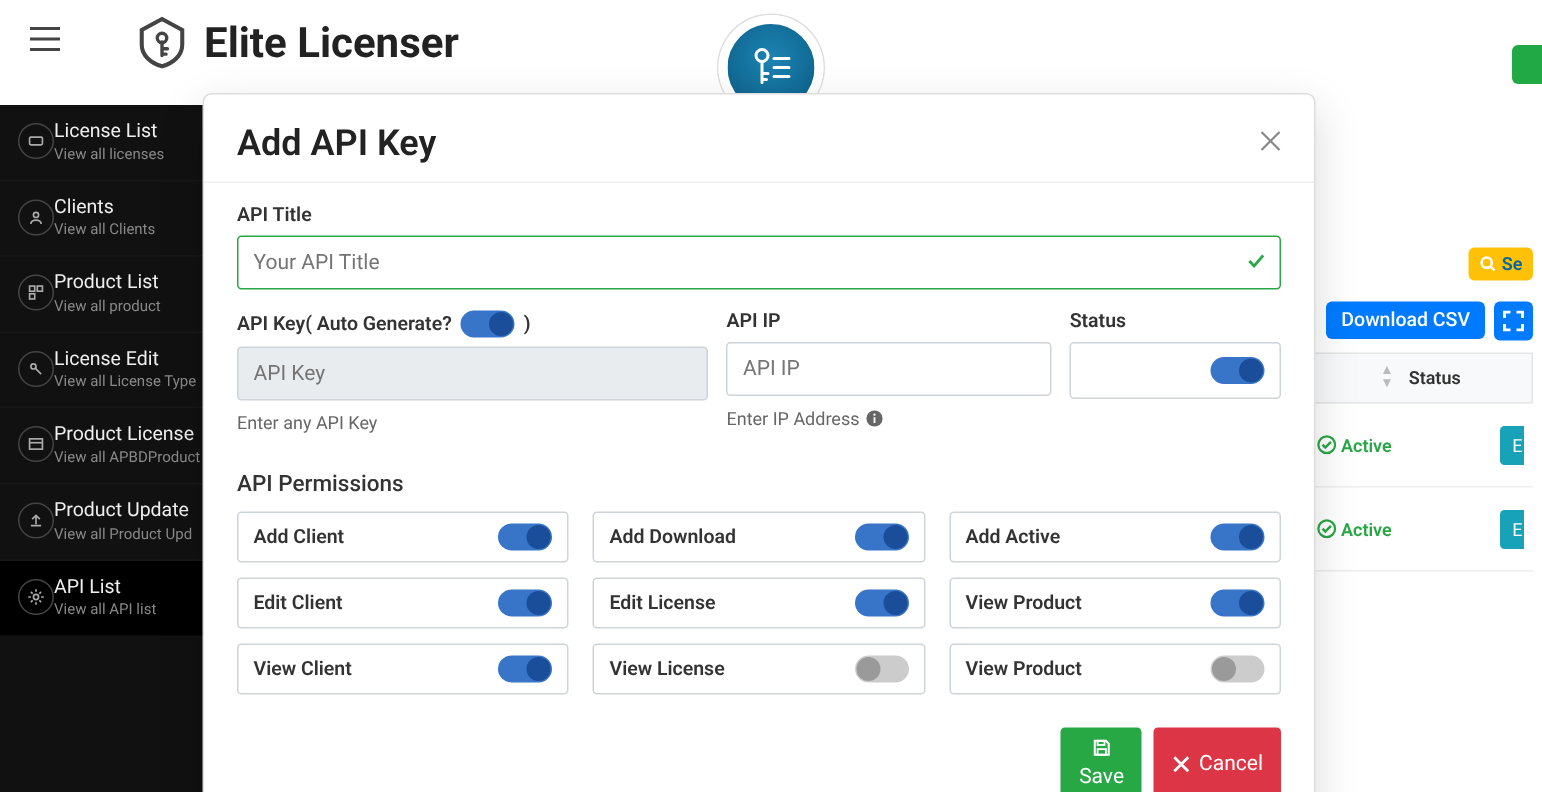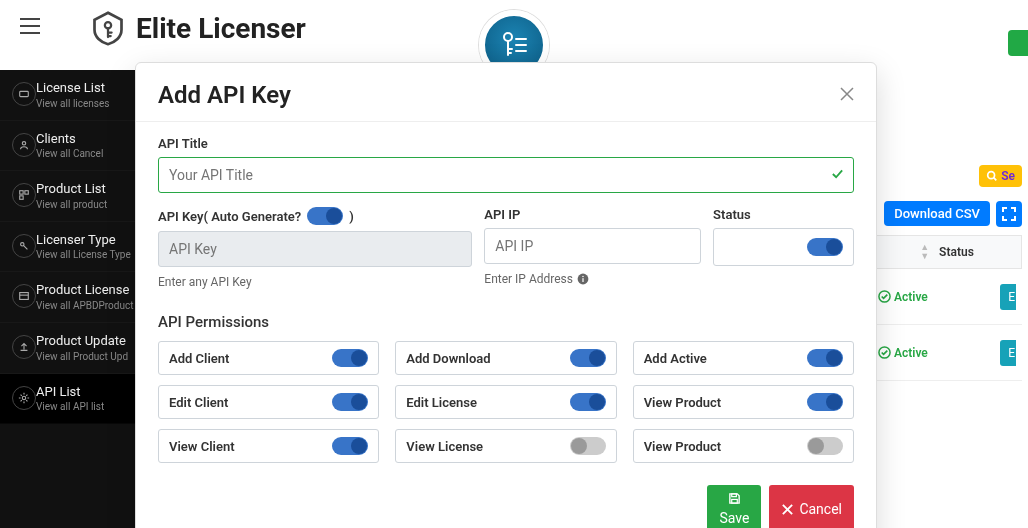--- a/index.html
+++ b/index.html
@@ -25,21 +25,21 @@
 .sidebar { position: absolute; left: 0; top: 70px; width: 195px; background: #111; color: #ccc; height: 458px; }
 .side-item { display: flex; padding: 10px 12px; border-bottom: 1px solid rgba(255,255,255,0.03); cursor: pointer; align-items: flex-start; }
 .side-item .icon-circle { width: 24px; height: 24px; border: 1px solid #444; border-radius: 50%; display: flex; align-items: center; justify-content: center; flex-shrink: 0; margin-top: 2px; }
 .side-item .icon-circle svg { width: 12px; height: 12px; stroke: #aaa; fill: none; }
 .side-item .t { font-size: 13px; color: #eee; line-height: 1.2; }
 .side-item .s { font-size: 10px; color: #888; margin-top: 2px; line-height: 1.2; }
 .side-item.active { background: #000; }
 
 
 .bgmain { position: absolute; left: 195px; right: 0; top: 70px; bottom: 0; background: #fff; }
-.yel-btn { position: absolute; top: 95px; right: 6px; background: #ffc107; color: #6d28d9; border-radius: 4px; padding: 4px 7px; font-size: 12px; font-weight: 600; display:flex; align-items:center; gap:3px;}
+.yel-btn { position: absolute; top: 95px; right: 6px; background: #ffc107; color: #0369a1; border-radius: 4px; padding: 4px 7px; font-size: 12px; font-weight: 600; display:flex; align-items:center; gap:3px;}
 .yel-btn svg{width:12px;height:12px;}
 .csv-btn { position: absolute; top: 131px; right: 38px; background: #007bff; color: #fff; border-radius: 4px; padding: 5px 10px; font-size: 13px; font-weight: 500; }
 .expand-btn { position: absolute; top: 131px; right: 6px; width: 26px; height: 26px; background: #007bff; border-radius: 4px; display:flex;align-items:center;justify-content:center;}
 .expand-btn svg{width:14px;height:14px;stroke:#fff;fill:none;stroke-width:2;}
 .table-head { position: absolute; top: 165px; right: 6px; width: 150px; height: 34px; background: #f8f9fa; border: 1px solid #e5e5e5; display: flex; align-items: center; justify-content: center; font-size: 12px; font-weight: 600; color: #333; gap: 10px; }
 .table-head .sorter{ color:#bbb; font-size:9px; line-height:1;}
 .table-row { position: absolute; right: 6px; width: 150px; height: 56px; border-bottom: 1px solid #eee; display: flex; align-items: center; justify-content: space-between; padding: 0 6px; }
 .table-row.r1 { top: 199px; }
 .table-row.r2 { top: 255px; }
 .status-badge { font-size: 12px; color: #28a745; font-weight: 600; display: flex; align-items: center; gap: 3px; }
@@ -124,21 +124,21 @@
     </div>
     <div class="side-item">
       <span class="icon-circle">
           <svg viewBox="0 0 14 14">
             <circle cx="7" cy="5" r="2" stroke-width="1.3"></circle>
             <path d="M3 12c0-2 2-3 4-3s4 1 4 3" stroke-width="1.3"></path>
           </svg>
         </span>
       <div>
           <div class="t">Clients</div>
-          <div class="s">View all Cancel</div>
+          <div class="s">View all Clients</div>
         </div>
     </div>
     <div class="side-item">
       <span class="icon-circle">
           <svg viewBox="0 0 14 14">
             <rect x="2" y="2" width="4" height="4" stroke-width="1.3"></rect>
             <rect x="8" y="2" width="4" height="4" stroke-width="1.3"></rect>
             <rect x="2" y="8" width="4" height="4" stroke-width="1.3"></rect>
           </svg>
         </span>
@@ -148,21 +148,21 @@
         </div>
     </div>
     <div class="side-item">
       <span class="icon-circle">
           <svg viewBox="0 0 14 14">
             <circle cx="5" cy="5" r="2" stroke-width="1.3"></circle>
             <path d="M6 6l5 5" stroke-width="1.3"></path>
           </svg>
         </span>
       <div>
-          <div class="t">Licenser Type</div>
+          <div class="t">License Edit</div>
           <div class="s">View all License Type</div>
         </div>
     </div>
     <div class="side-item">
       <span class="icon-circle">
           <svg viewBox="0 0 14 14">
             <rect x="2" y="3" width="10" height="8" stroke-width="1.3"></rect>
             <path d="M2 6h10" stroke-width="1.3"></path>
           </svg>
         </span>

